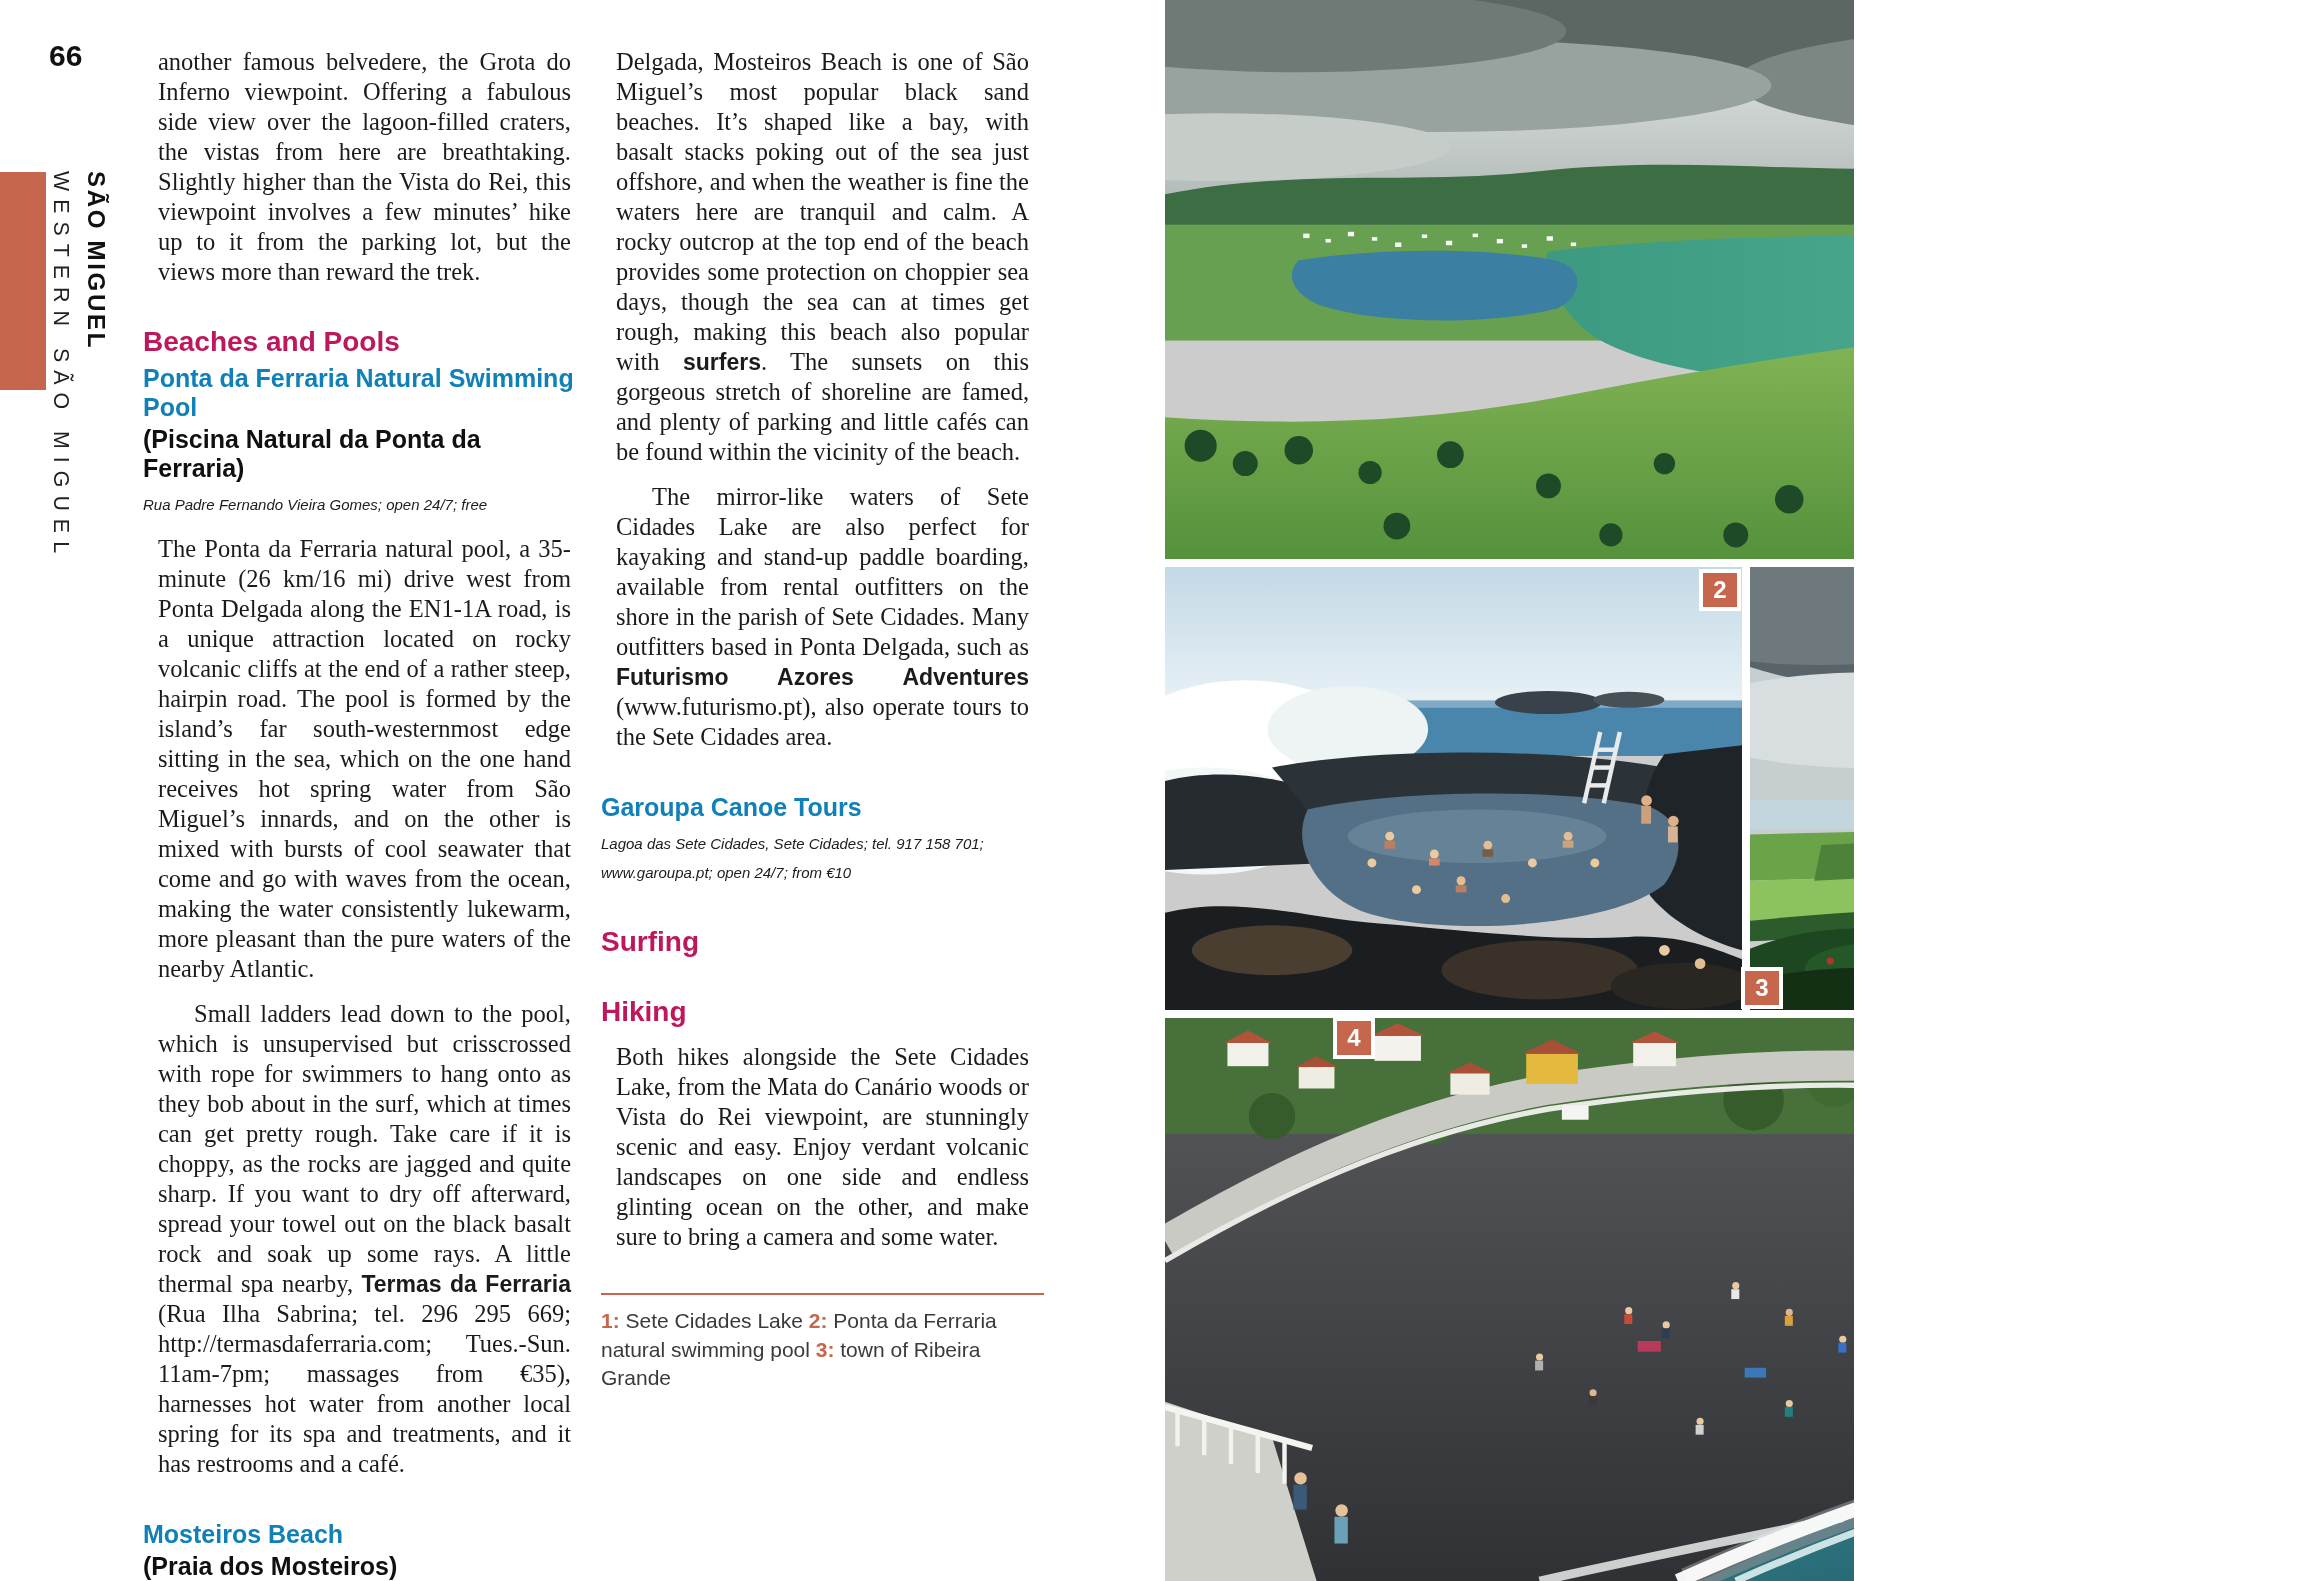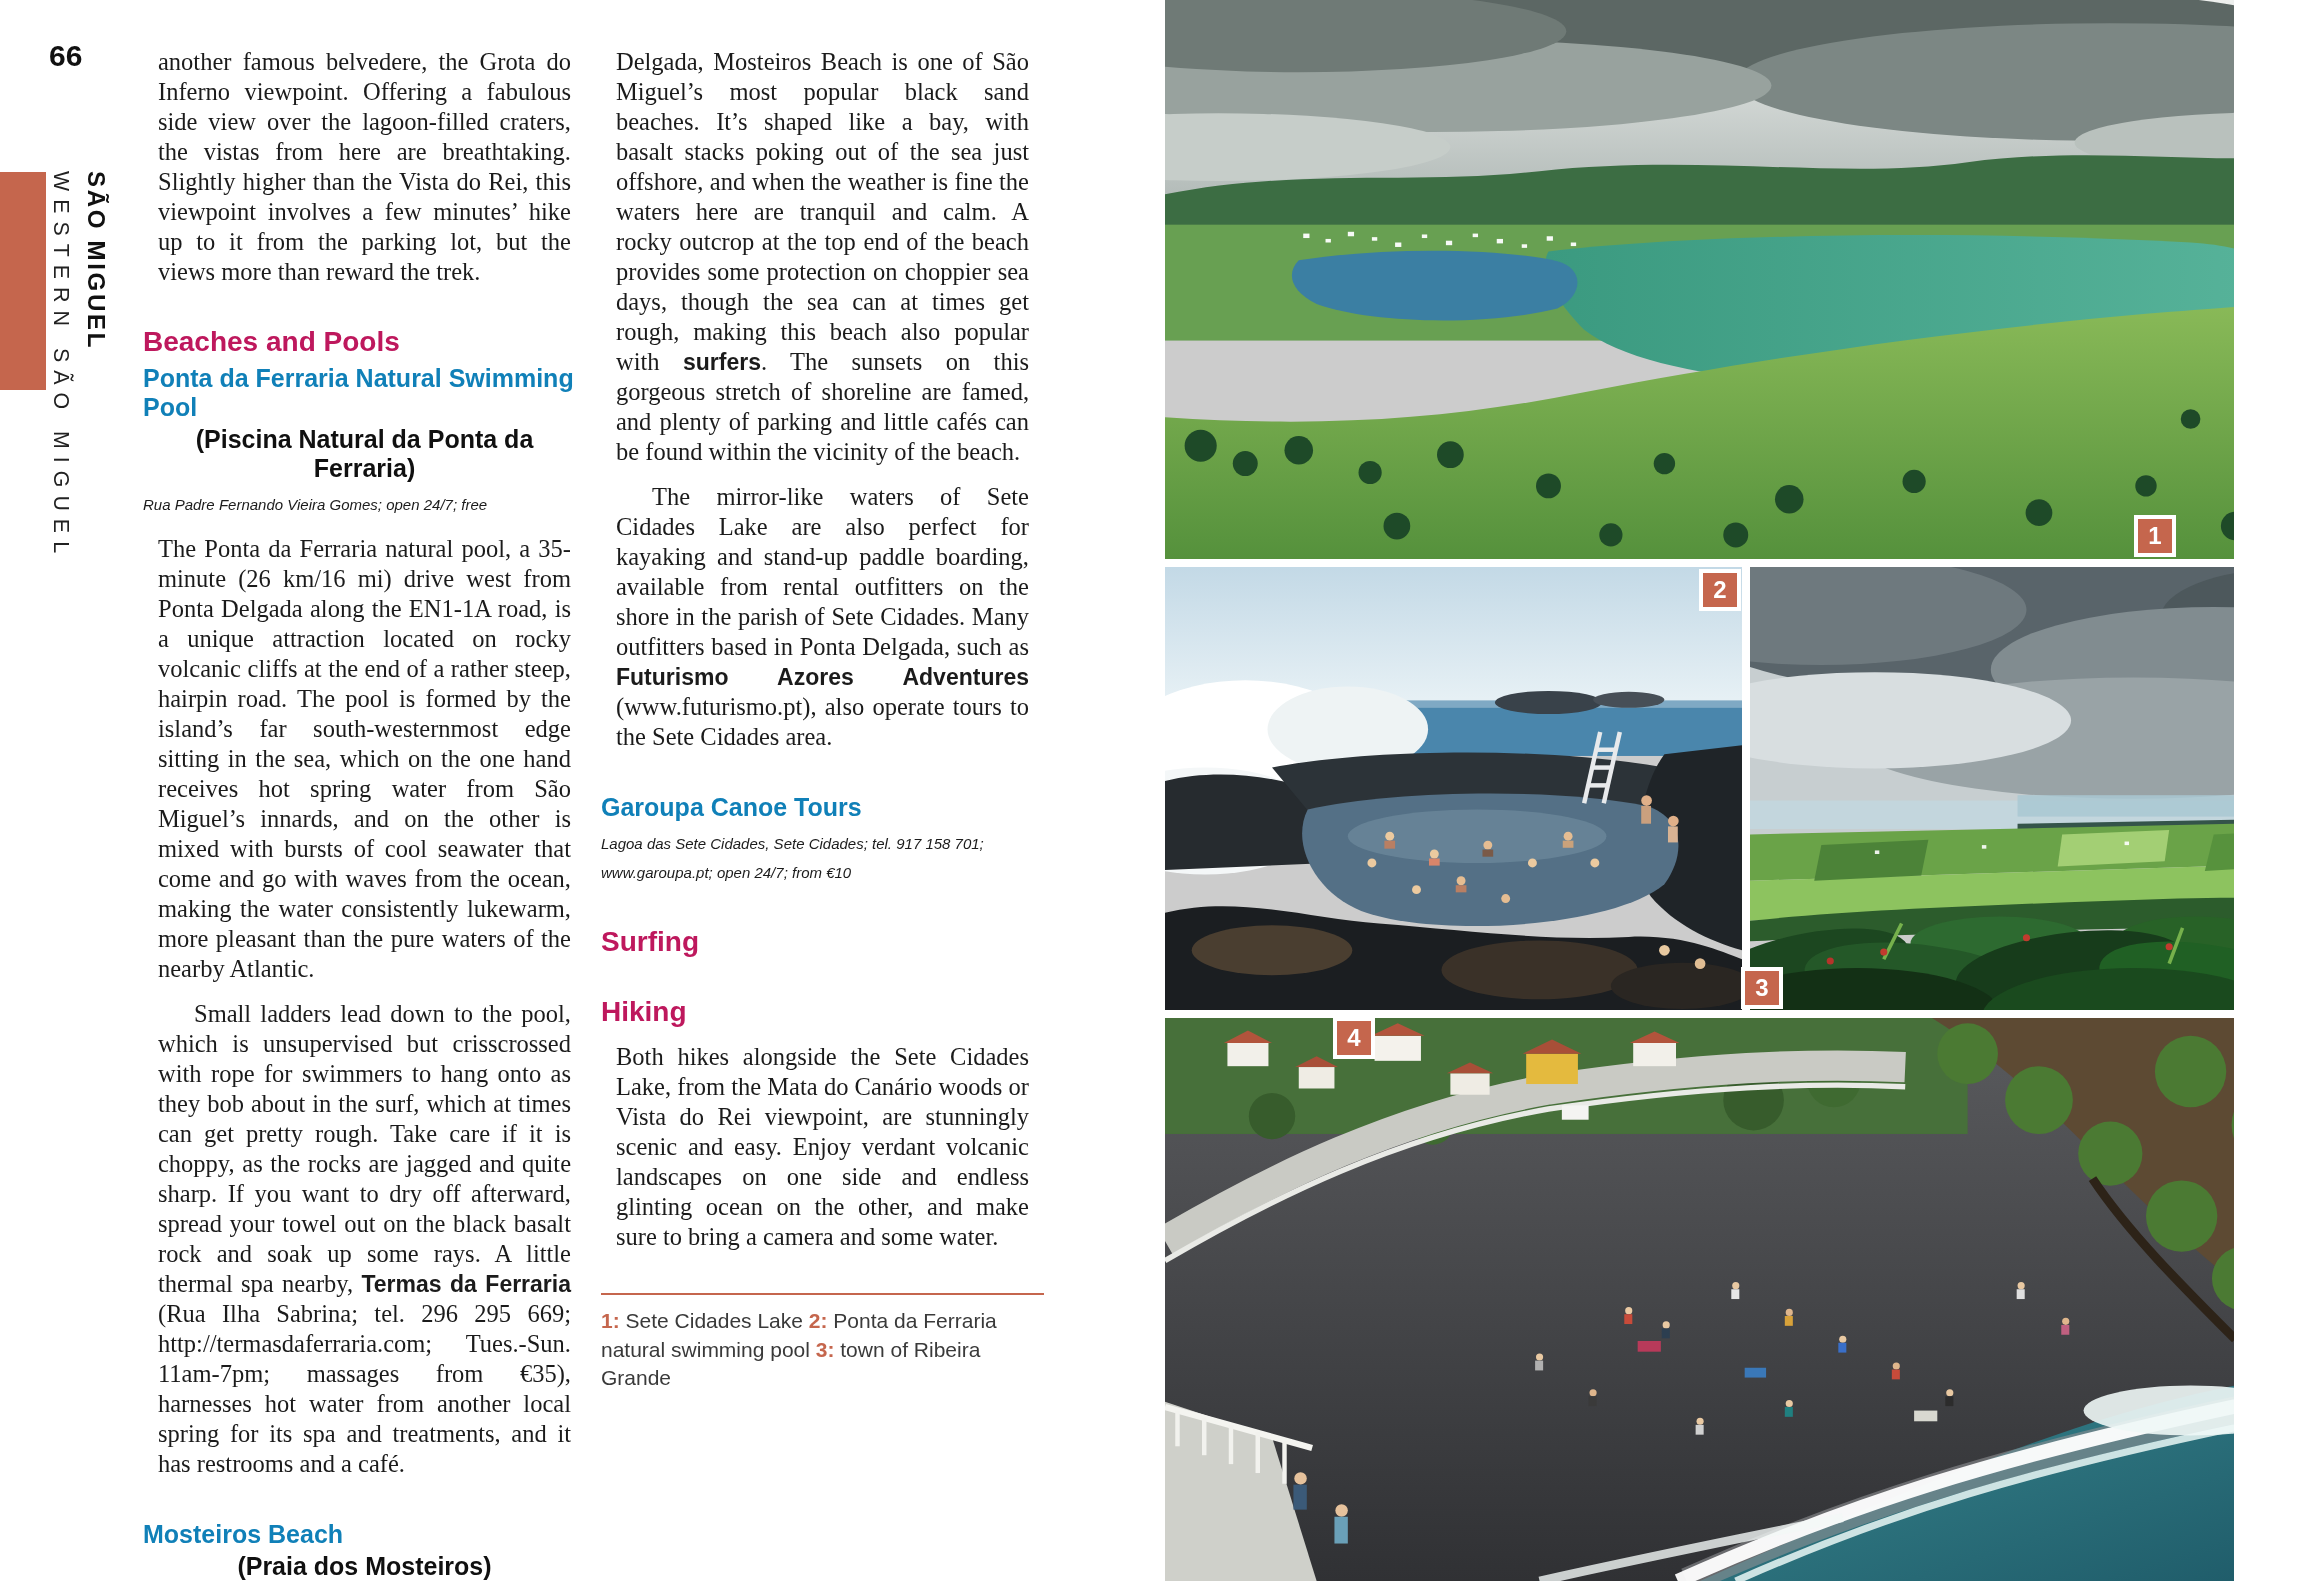--- a/index.html
+++ b/index.html
@@ -1,37 +1,37 @@
 <!DOCTYPE html>
 <html style="font-size:14.3px"><head>
 <meta charset="utf-8">
 <style>
   html,body{margin:0;padding:0;background:#ffffff;}
-  .page{position:relative;width:2234px;height:1581px;background:#ffffff;overflow:hidden;
+  .page{position:relative;width:1854px;height:1581px;background:#ffffff;overflow:hidden;
         font-family:"Liberation Serif",serif;color:#1b1b1b;}
   .page-number{position:absolute;left:49px;top:39px;font-family:"Liberation Sans",sans-serif;
         font-weight:bold;font-size:30px;color:#111;}
   .side-tab{position:absolute;left:0;top:172px;width:46px;height:218px;background:#c5664d;}
   .sidebar-vertical{position:absolute;left:48px;top:171px;height:803px;writing-mode:vertical-rl;
         font-family:"Liberation Sans",sans-serif;}
   .sv-title{display:block;font-weight:bold;font-size:24px;letter-spacing:2.7px;color:#111;margin-left:9px;}
   .sv-sub{display:block;font-size:21.4px;letter-spacing:8px;color:#222;}
 
   .col{position:absolute;top:32px;width:443px;}
   .col1{left:143px;}
   .col2{left:601px;}
   p.body{margin:15px;font-size:24.5px;line-height:30px;text-align:justify;}
   p.body + p.body{text-indent:36px;}
   .h2{margin:39px 0 7.1px;font-family:"Liberation Sans",sans-serif;font-weight:bold;
       font-size:28px;line-height:31px;color:#be185d;}
   .h3{margin:41px 0 0;font-family:"Liberation Sans",sans-serif;font-weight:bold;
       font-size:25px;line-height:28.5px;color:#1080b8;}
   .h2 + .h3{margin-top:3.6px;}
   .alt{margin:3.6px 0 0;font-family:"Liberation Sans",sans-serif;font-weight:bold;
-      font-size:25px;line-height:29px;color:#101010;text-align:center;}
+      font-size:25px;line-height:29px;color:#101010;}
   .info{margin:7.1px 0 9px;font-family:"Liberation Sans",sans-serif;font-style:italic;
       font-size:15px;line-height:29px;color:#1c1c1c;}
   .caption{margin-top:41px;border-top:2.7px solid #c5664d;padding-top:12.5px;
       font-family:"Liberation Sans",sans-serif;font-size:21px;line-height:28.5px;color:#3a3a3a;}
   .cap-num{font-weight:bold;color:#c5664d;}
 
   .photo{position:absolute;overflow:hidden;background:#ccc;}
   .photo svg{display:block;width:100%;height:100%;}
   .photo1{left:1165px;top:0;width:1154px;height:559px;}
   .photo2{left:1165px;top:567px;width:577px;height:443px;}

